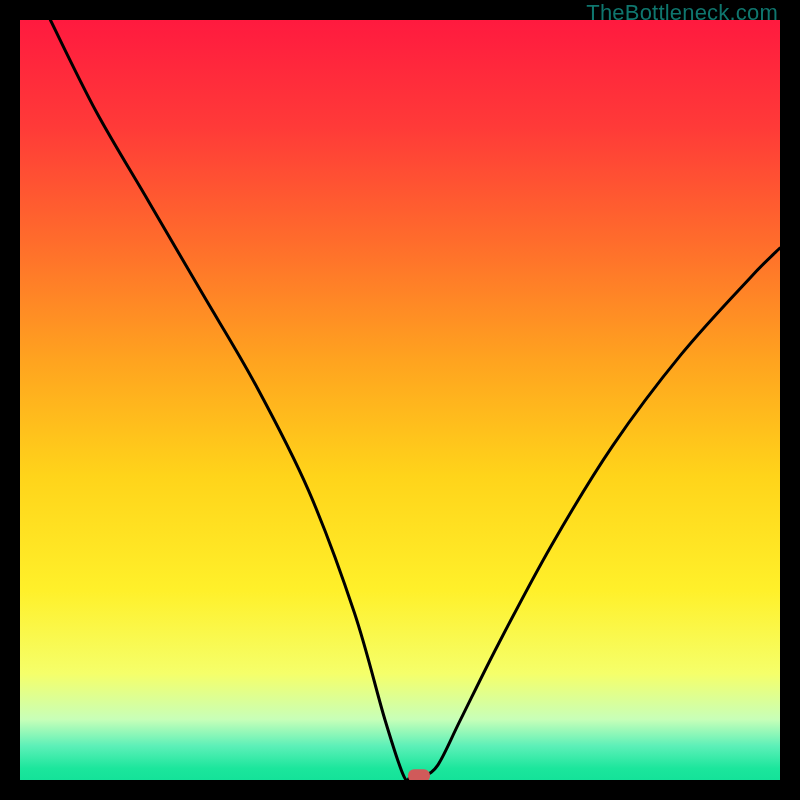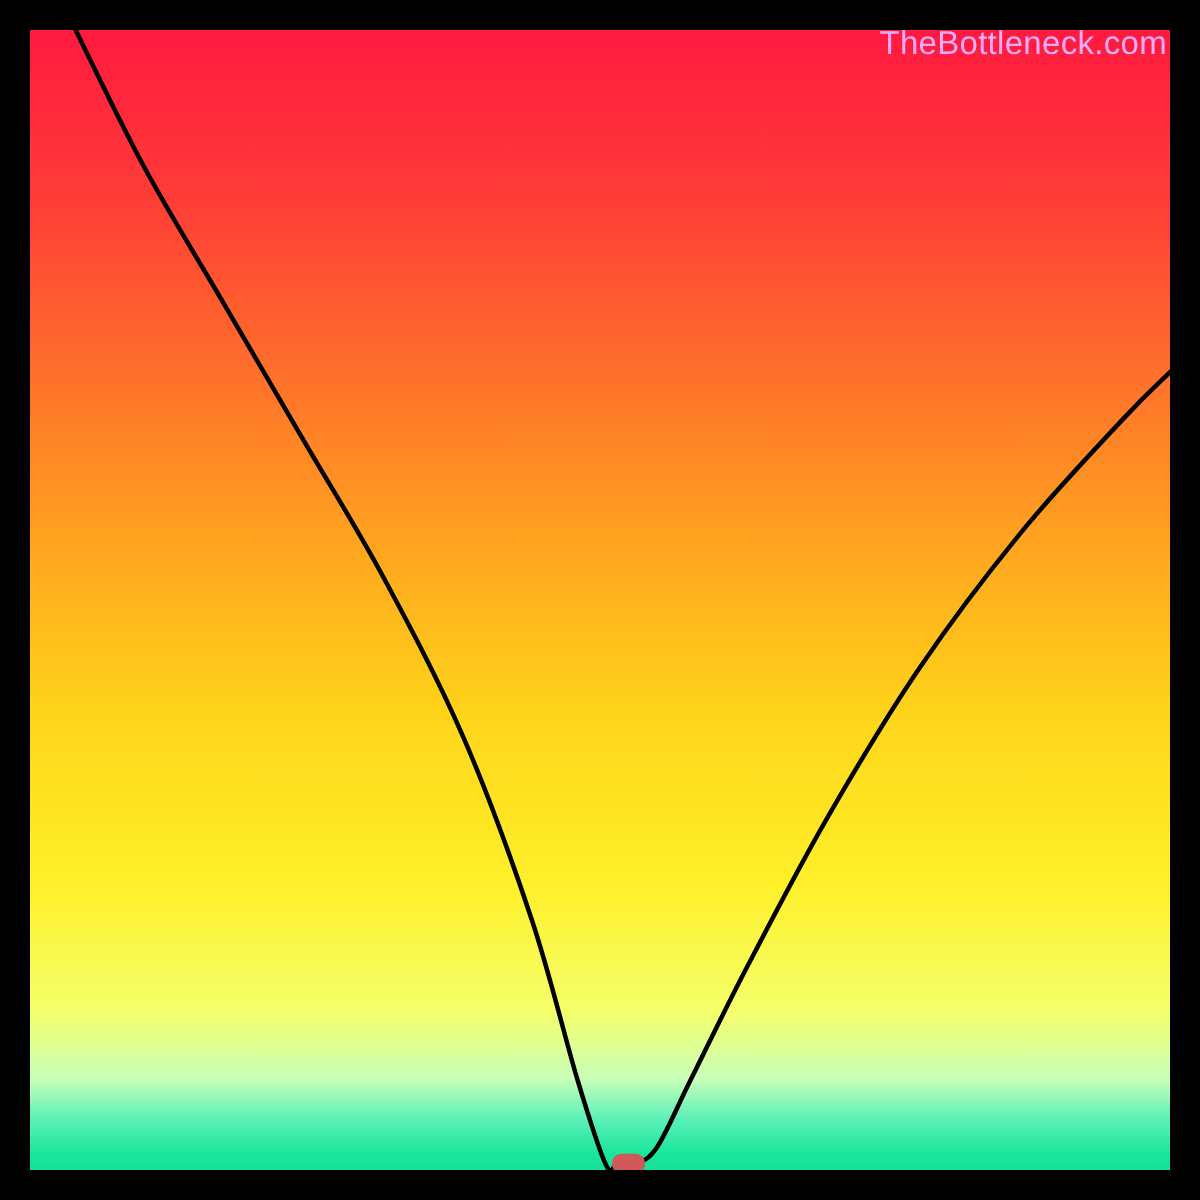--- a/index.html
+++ b/index.html
@@ -16,26 +16,25 @@
     left: 20px;
     top: 20px;
     width: 760px;
     height: 760px;
     background: #000;
   }
   .watermark {
     position: absolute;
     top: 0px;
     right: 22px;
-    color: #f0abfc;
+    color: #0f766e;
     font-size: 22px;
     font-weight: 500;
     z-index: 20;
     letter-spacing: 0.2px;
-    margin-top: 16px;
   }
   svg {
     display: block;
   }
 </style>
 </head>
 <body>
 
 <div class="watermark">TheBottleneck.com</div>
 

